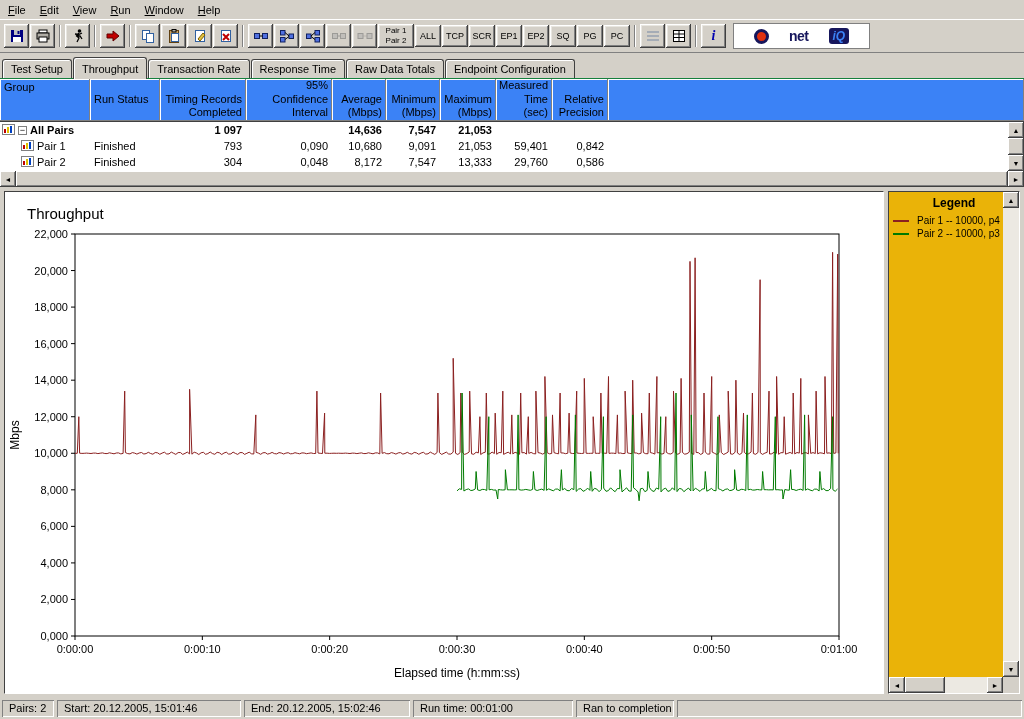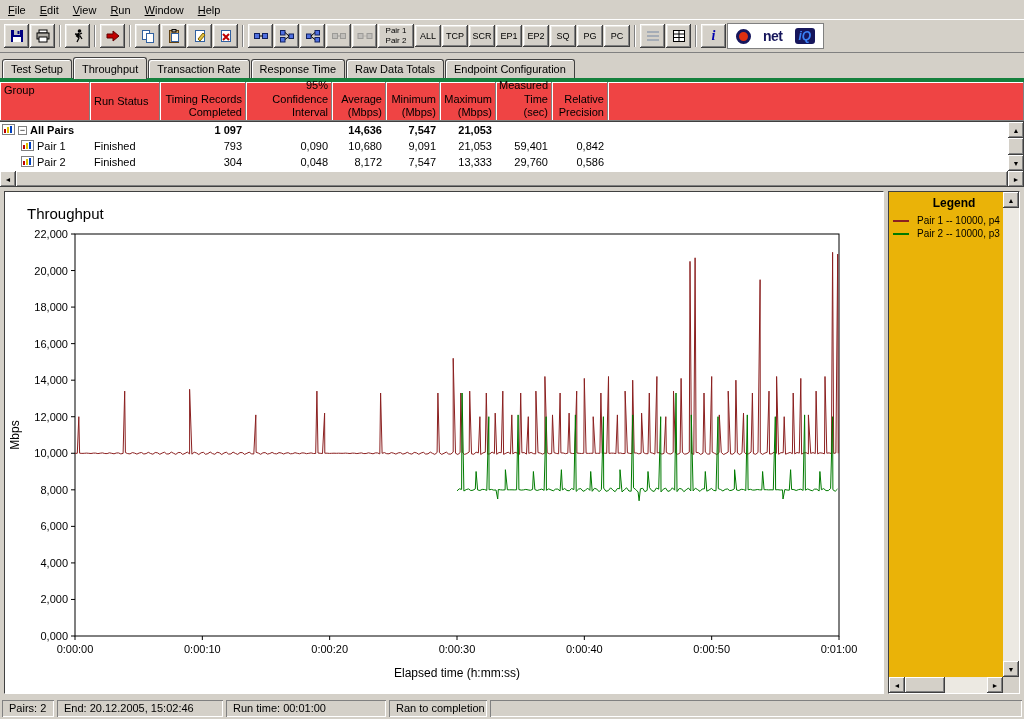--- a/index.html
+++ b/index.html
@@ -19,35 +19,35 @@
   .tbtn{width:25px;height:24px;flex:0 0 auto;display:flex;align-items:center;justify-content:center;
     background:#d4d0c8;box-shadow:inset -1px -1px 0 #404040,inset 1px 1px 0 #fff,
     inset -2px -2px 0 #808080,inset 2px 2px 0 #e8e6e0;padding:0;border:none}
   .tbtn svg{display:block}
   .tbtn.dim svg{opacity:.55}
   .tsep{width:2px;height:22px;margin:0 3px;border-left:1px solid #808080;border-right:1px solid #fff}
   .pairbtn{width:36px;display:flex;flex-direction:column;font-size:8px;line-height:1.2}
   .filter-btn{width:auto;min-width:26px;height:22px;padding:9px 3px;font-size:9px}
   .info-btn{color:#0000b0;font-family:"Liberation Serif",serif;font-weight:bold;font-style:italic;font-size:14px}
   .logo{height:26px;background:#fff;border:1px solid #808080;display:flex;align-items:center;
-    padding:0 8px;gap:12px;}
+    padding:0 20px;gap:20px;margin-left:6px}
   .logo-ring{width:15px;height:15px;border-radius:50%;border:3px solid #16165c;background:#e03010;flex:0 0 auto}
   .logo-net{font-weight:bold;font-size:14px;color:#16165c;letter-spacing:-.5px}
   .logo-iq{background:#16165c;color:#3b82f6;font-weight:bold;font-style:italic;font-size:12px;
     padding:1px 4px;border-radius:3px}
 
   
   .tabstrip{display:flex;align-items:flex-end;padding:3px 2px 0 2px;height:25px;flex:0 0 auto}
   .tab{padding:0 8px;background:#d4d0c8;border:1px solid #404040;border-bottom:none;
     border-top-left-radius:3px;border-top-right-radius:3px;box-shadow:inset 1px 1px 0 #fff;
     margin-right:1px;height:19px;display:flex;align-items:center;cursor:default}
   .tab.active{height:22px;margin-bottom:-1px;z-index:2;position:relative}
 
   
-  .thead{display:flex;height:43px;background:#ef4444;border-top:4px solid #15803d;flex:0 0 auto}
+  .thead{display:flex;height:43px;background:#3b82f6;border-top:1px solid #15803d;flex:0 0 auto}
   .th{display:flex;align-items:flex-end;padding:2px 4px;white-space:pre-line;line-height:1.2;
     box-shadow:inset -1px -1px 0 #808080,inset 1px 1px 0 #fff}
   .th.right{justify-content:flex-end;text-align:right}
   .th.top{align-items:flex-start}
   .th.mid{align-items:center}
   .th-fill{flex:1;box-shadow:inset -1px -1px 0 #808080,inset 1px 1px 0 #fff}
   .c0{width:90px}.c1{width:70px}.c2{width:86px}.c3{width:86px}.c4{width:54px}
   .c5{width:54px}.c6{width:56px}.c7{width:56px}.c8{width:56px}
   .tbody{background:#fff;height:50px;display:flex;flex:0 0 auto;border-top:1px solid #404040}
   .rows{flex:1;min-width:0}
@@ -443,19 +443,20 @@
         <div class="legend-hthumb"></div>
         <div class="legend-htrack"></div>
         <div class="sb-btn">►</div>
       </div>
       <div class="legend-corner"></div>
     </div>
   </div>
 
   <div class="statusbar">
     <div class="status-cell sc0">Pairs: 2</div>
+    <div class="status-cell sc1">Start: 20.12.2005, 15:01:46</div>
     <div class="status-cell sc2">End: 20.12.2005, 15:02:46</div>
     <div class="status-cell sc3">Run time: 00:01:00</div>
     <div class="status-cell sc4">Ran to completion</div>
     <div class="status-cell sc-fill"></div>
   </div>
 
 </div>
 
 </body></html>

